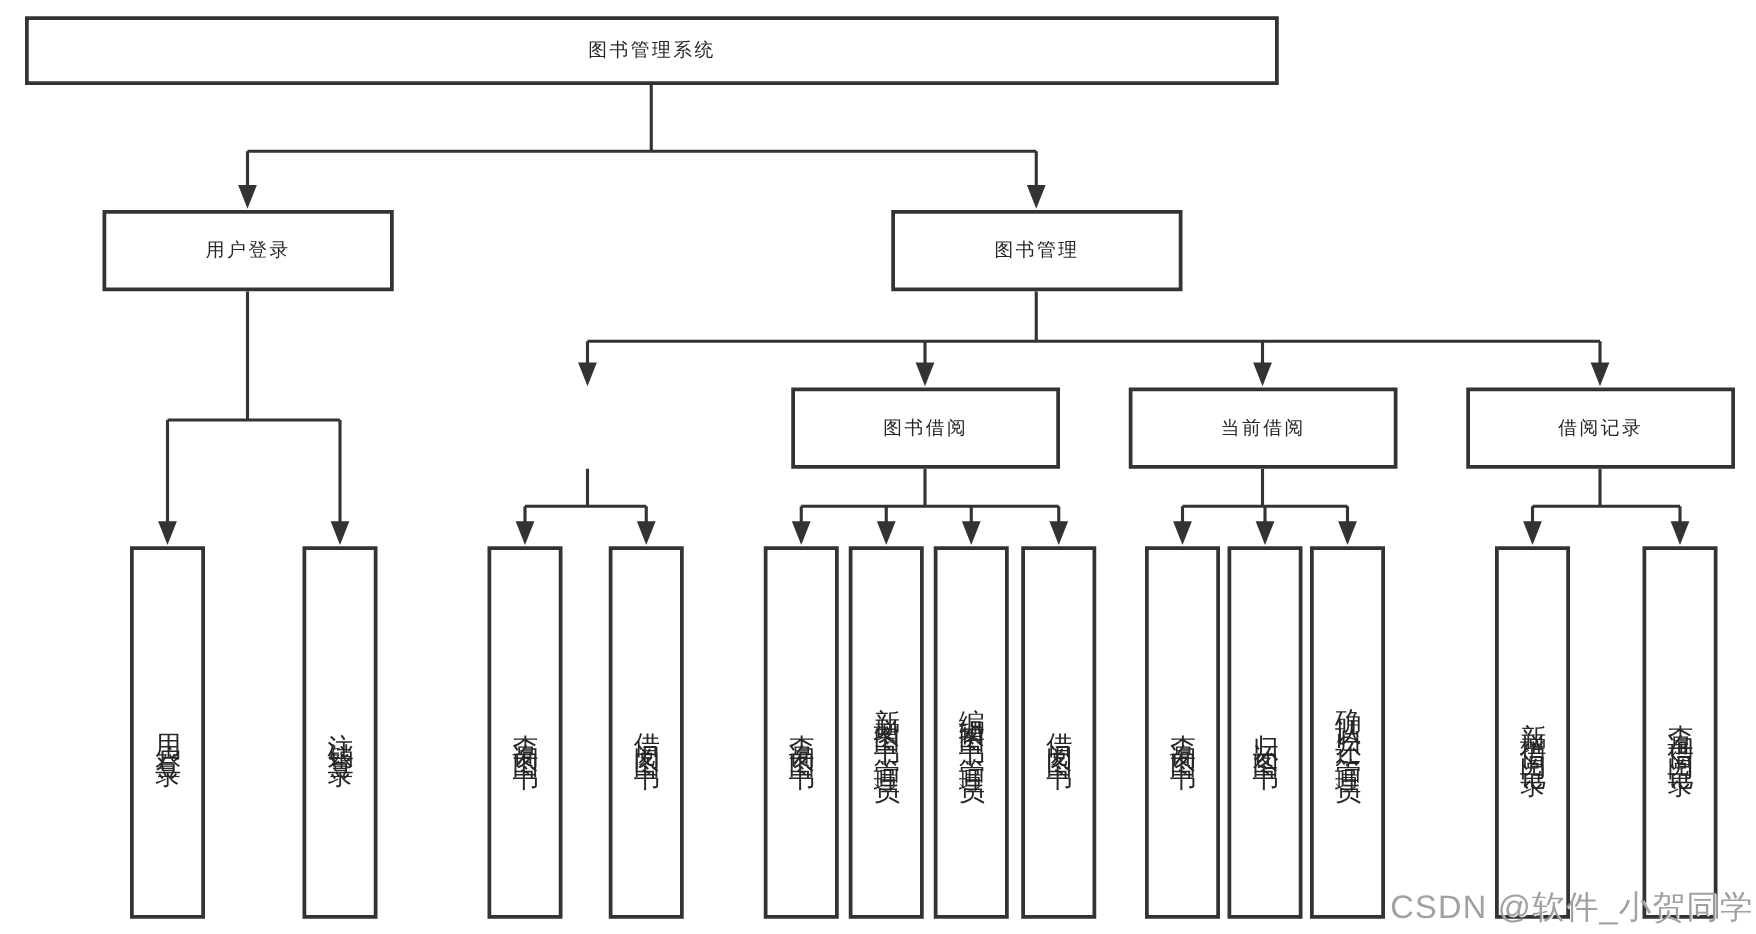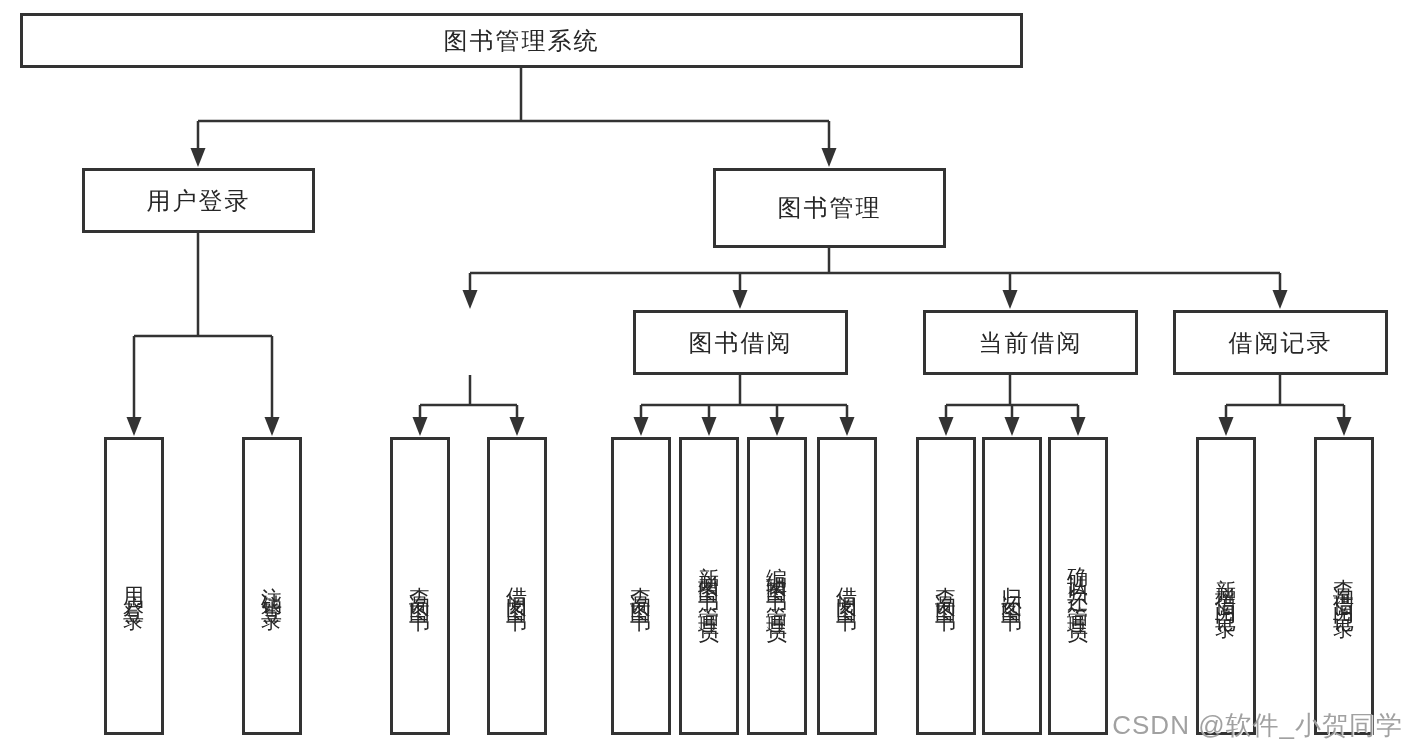--- a/index.html
+++ b/index.html
@@ -26,21 +26,21 @@
     box-sizing: border-box;
     border: 3px solid #333333;
     background: #ffffff;
     display: flex;
     align-items: center;
     justify-content: center;
     color: #262626;
     z-index: 2;
   }
   .node.h span {
-    font-size: 24px;
+    font-size: 15px;
     letter-spacing: 2px;
     white-space: nowrap;
   }
   .node.v span {
     writing-mode: vertical-rl;
     text-orientation: mixed;
     font-size: 21px;
     line-height: 1;
     letter-spacing: 8px;
     white-space: nowrap;
@@ -85,27 +85,27 @@
         <polygon points="1336.5,417 1351.5,417 1344,436"></polygon>
       </g>
     </svg>
   <div id="watermark">CSDN @软件_小贺同学</div>
 <div class="node h" style="left: 20px; top: 13px; width: 1003px; height: 55px; border-color: rgb(51, 51, 51);">
       <span style="color: rgb(38, 38, 38);">图书管理系统</span>
     </div>
     <div class="node h" style="left: 82px; top: 168px; width: 233px; height: 65px; border-color: rgb(51, 51, 51);">
       <span style="color: rgb(38, 38, 38);">用户登录</span>
     </div>
-    <div class="node h" style="left: 713px; top: 168px; width: 233px; height: 80px; border-color: rgb(51, 51, 51);">
+    <div class="node h" style="left: 713px; top: 168px; width: 233px; height: 65px; border-color: rgb(51, 51, 51);">
       <span style="color: rgb(38, 38, 38);">图书管理</span>
     </div>
     <div class="node h" style="left: 633px; top: 310px; width: 215px; height: 65px; border-color: rgb(51, 51, 51);">
       <span style="color: rgb(38, 38, 38); text-align: center;">图书借阅</span>
     </div>
-    <div class="node h" style="left: 903px; top: 310px; width: 215px; height: 65px; border-color: rgb(51, 51, 51); margin-left: 20px;">
+    <div class="node h" style="left: 903px; top: 310px; width: 215px; height: 65px; border-color: rgb(51, 51, 51);">
       <span style="color: rgb(38, 38, 38);">当前借阅</span>
     </div>
     <div class="node h" style="left: 1173px; top: 310px; width: 215px; height: 65px; border-color: rgb(51, 51, 51);">
       <span style="color: rgb(38, 38, 38);">借阅记录</span>
     </div>
     <div class="node v" style="left: 104px; top: 437px; width: 60px; height: 298px; border-color: rgb(51, 51, 51);">
       <span style="color: rgb(38, 38, 38);">用户登录</span>
     </div>
     <div class="node v" style="left: 242px; top: 437px; width: 60px; height: 298px; border-color: rgb(51, 51, 51);">
       <span style="color: rgb(38, 38, 38);">注销登录</span>

